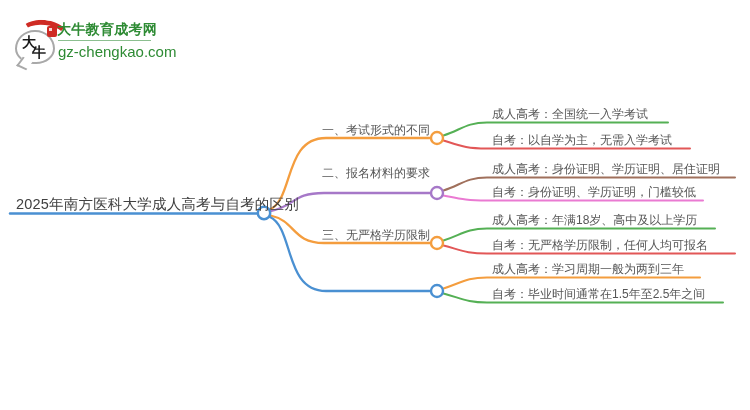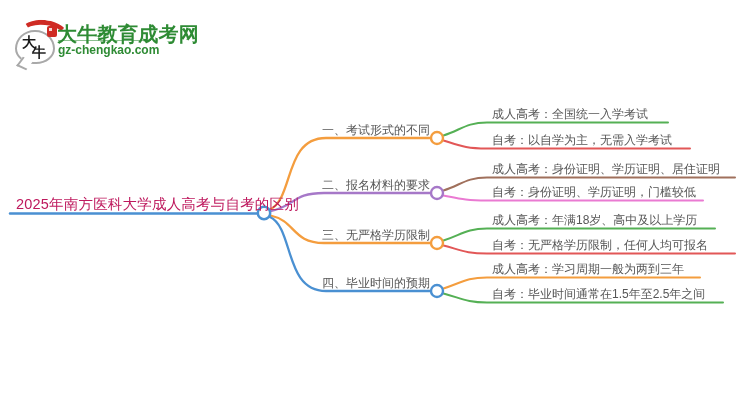--- a/index.html
+++ b/index.html
@@ -5,21 +5,21 @@
   html,body{margin:0;padding:0;background:#fff;}
   .canvas{
     position:relative;width:750px;height:410px;background:#ffffff;
     overflow:hidden;font-family:"Liberation Sans","DejaVu Sans",sans-serif;
   }
   svg.lines{position:absolute;left:0;top:0;z-index:0;}
   .label{
     position:absolute;z-index:2;color:#565656;white-space:nowrap;
     font-family:"Liberation Sans","DejaVu Sans",sans-serif;
   }
-  .root-label{left:16px;top:196px;font-size:14.5px;line-height:16px;color:#be185d;letter-spacing:.2px;}
+  .root-label{left:16px;top:196px;font-size:14.5px;line-height:16px;color:#404040;letter-spacing:.2px;}
   .branch-label{left:322px;font-size:12px;line-height:15px;}
   .leaf-label{left:492px;font-size:12px;line-height:15px;}
   
   .logo{position:absolute;left:13px;top:15px;width:170px;height:52px;z-index:3;}
   .logo-icon{position:absolute;left:0;top:3px;width:48px;height:48px;}
   .bubble{
     position:absolute;left:2px;top:12px;width:36px;height:30px;background:#fff;
     border:2px solid #a9a9a9;border-radius:52% 52% 50% 50% / 58% 58% 48% 48%;
   }
   .bubble-tail{
@@ -33,23 +33,23 @@
     border-radius:50%;transform:rotate(6deg);
   }
   .seal{
     position:absolute;left:34px;top:8px;width:10px;height:11px;background:#cf2b24;
     border-radius:2px;
   }
   .seal::after{content:"";position:absolute;left:2px;top:2px;width:3px;height:3px;background:#fff;opacity:.8;}
   .icon-char{position:absolute;font-weight:bold;color:#1a1a1a;font-size:14px;line-height:14px;}
   .icon-char.top{left:9px;top:17px;}
   .icon-char.bottom{left:19px;top:27px;}
-  .logo-title{position:absolute;left:44px;top:6px;font-size:20px;font-weight:bold;color:#2e8b34;letter-spacing:.3px;white-space:nowrap;}
+  .logo-title{position:absolute;left:44px;top:6px;font-size:14px;font-weight:bold;color:#2e8b34;letter-spacing:.3px;white-space:nowrap;}
   .logo-divider{position:absolute;left:45px;top:25px;width:93px;height:1px;background:#2e8b34;opacity:.55;}
-  .logo-url{position:absolute;left:45px;top:28px;font-size:12px;font-weight:bold;color:#2e8b34;white-space:nowrap;}
+  .logo-url{position:absolute;left:45px;top:28px;font-size:15px;font-weight:normal;color:#2e8b34;white-space:nowrap;}
 </style>
 </head>
 <body>
 
 <div class="canvas">
 
   <svg class="lines" width="750" height="410" viewBox="0 0 750 410" fill="none" stroke-linecap="round">
 
     <path d="M10 213.5 H257" stroke-width="2.5" stroke="#4a90d2"></path>
 
@@ -84,23 +84,22 @@
       <div class="seal"></div>
     </div>
     <div class="logo-title">大牛教育成考网</div>
     <div class="logo-divider"></div>
     <div class="logo-url">gz-chengkao.com</div>
   </div>
 
   <div class="label root-label">2025年南方医科大学成人高考与自考的区别</div>
 
   <div class="label branch-label" style="top:123px">一、考试形式的不同</div>
-  <div class="label branch-label" style="top:178px">二、报名材料的要求</div>
+  <div class="label branch-label" style="top:166px">二、报名材料的要求</div>
   <div class="label branch-label" style="top:228px">三、无严格学历限制</div>
-  <div class="label branch-label" style="top:276px">四、毕业时间的预期</div>
 
   <div class="label leaf-label" style="top:107px">成人高考：全国统一入学考试</div>
   <div class="label leaf-label" style="top:162px">成人高考：身份证明、学历证明、居住证明</div>
   <div class="label leaf-label" style="top:133px">自考：以自学为主，无需入学考试</div>
   <div class="label leaf-label" style="top:185px">自考：身份证明、学历证明，门槛较低</div>
   <div class="label leaf-label" style="top:213px">成人高考：年满18岁、高中及以上学历</div>
   <div class="label leaf-label" style="top:238px">自考：无严格学历限制，任何人均可报名</div>
   <div class="label leaf-label" style="top:262px">成人高考：学习周期一般为两到三年</div>
   <div class="label leaf-label" style="top:287px">自考：毕业时间通常在1.5年至2.5年之间</div>
 

